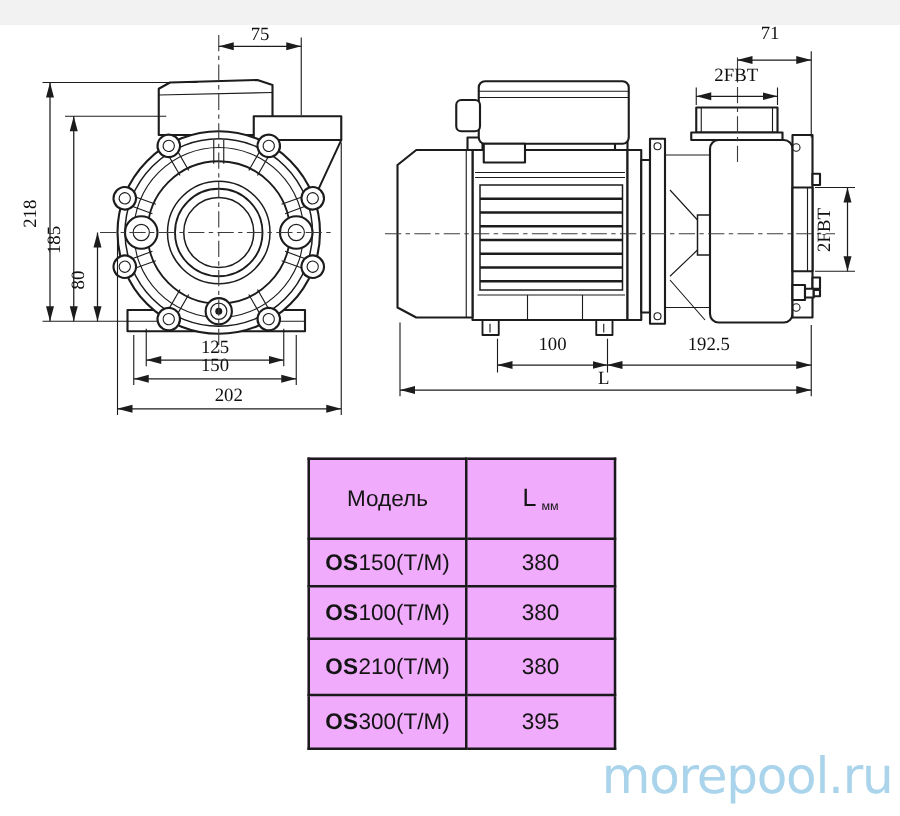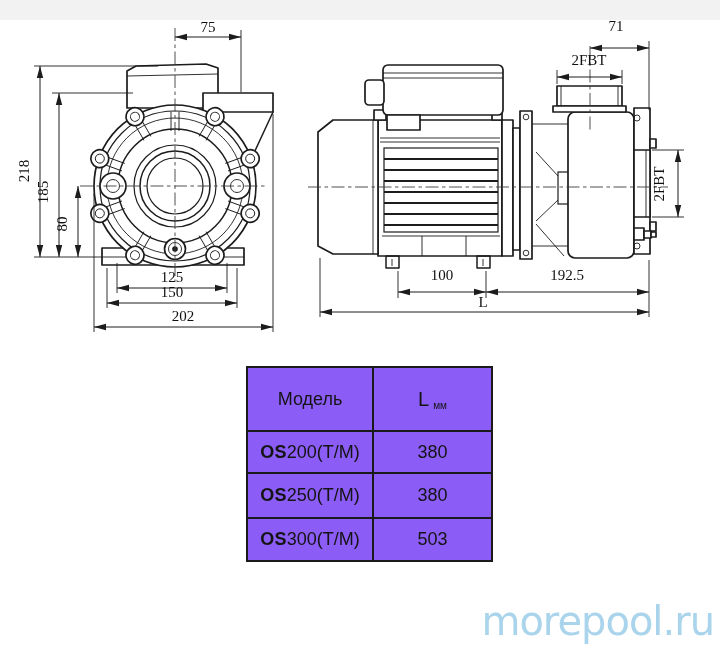--- a/index.html
+++ b/index.html
@@ -22,21 +22,21 @@
   .fin{fill:none;stroke:var(--line);stroke-width:2.1;}
   .cl{fill:none;stroke:#3c3c3c;stroke-width:0.9;stroke-dasharray:13 3.5 3.5 3.5;}
   .dm{fill:none;stroke:var(--line);stroke-width:1;}
   .xln{fill:none;stroke:var(--line);stroke-width:0.9;}
   .dt{font-family:"Liberation Serif","DejaVu Serif",serif;font-size:15px;fill:#101010;text-anchor:middle;}
   .mk{fill:var(--line);}
   .dark{fill:var(--line);}
   
   .dim-table{
     position:absolute;left:246px;top:346px;border-collapse:collapse;
-    table-layout:fixed;background:#8b5cf6;
+    table-layout:fixed;background:#f0abfc;
   }
   .dim-table td{
     border:2px solid var(--border);text-align:center;vertical-align:middle;
     font-size:18px;color:#141414;padding:0;
   }
   .dim-table col.c-model{width:126px;}
   .dim-table col.c-l{width:119px;}
   tr.hrow td{height:62px;}
   tr.r1 td{height:36px;}
   tr.r2 td{height:40px;}
@@ -286,30 +286,34 @@
       </colgroup>
     <tbody>
         <tr class="hrow">
       <td>
         <span>Модель</span>
       </td>
       <td>
         <span class="hdr-l-main">L</span><span class="hdr-l-unit">мм</span>
       </td>
     </tr>
+    <tr class="r1">
+      <td><span class="os-prefix">OS</span><span>150(T/M)</span></td>
+      <td><span>380</span></td>
+    </tr>
     <tr class="r2">
-      <td><span class="os-prefix">OS</span><span>200(T/M)</span></td>
+      <td><span class="os-prefix">OS</span><span>100(T/M)</span></td>
       <td><span>380</span></td>
     </tr>
     <tr class="r3">
-      <td><span class="os-prefix">OS</span><span>250(T/M)</span></td>
+      <td><span class="os-prefix">OS</span><span>210(T/M)</span></td>
       <td><span>380</span></td>
     </tr>
     <tr class="r4">
       <td><span class="os-prefix">OS</span><span>300(T/M)</span></td>
-      <td><span>503</span></td>
+      <td><span>395</span></td>
     </tr>
   </tbody>
     </table>
 
   <div class="watermark">morepool.ru</div>
 
 </div>
 
 </body></html>

